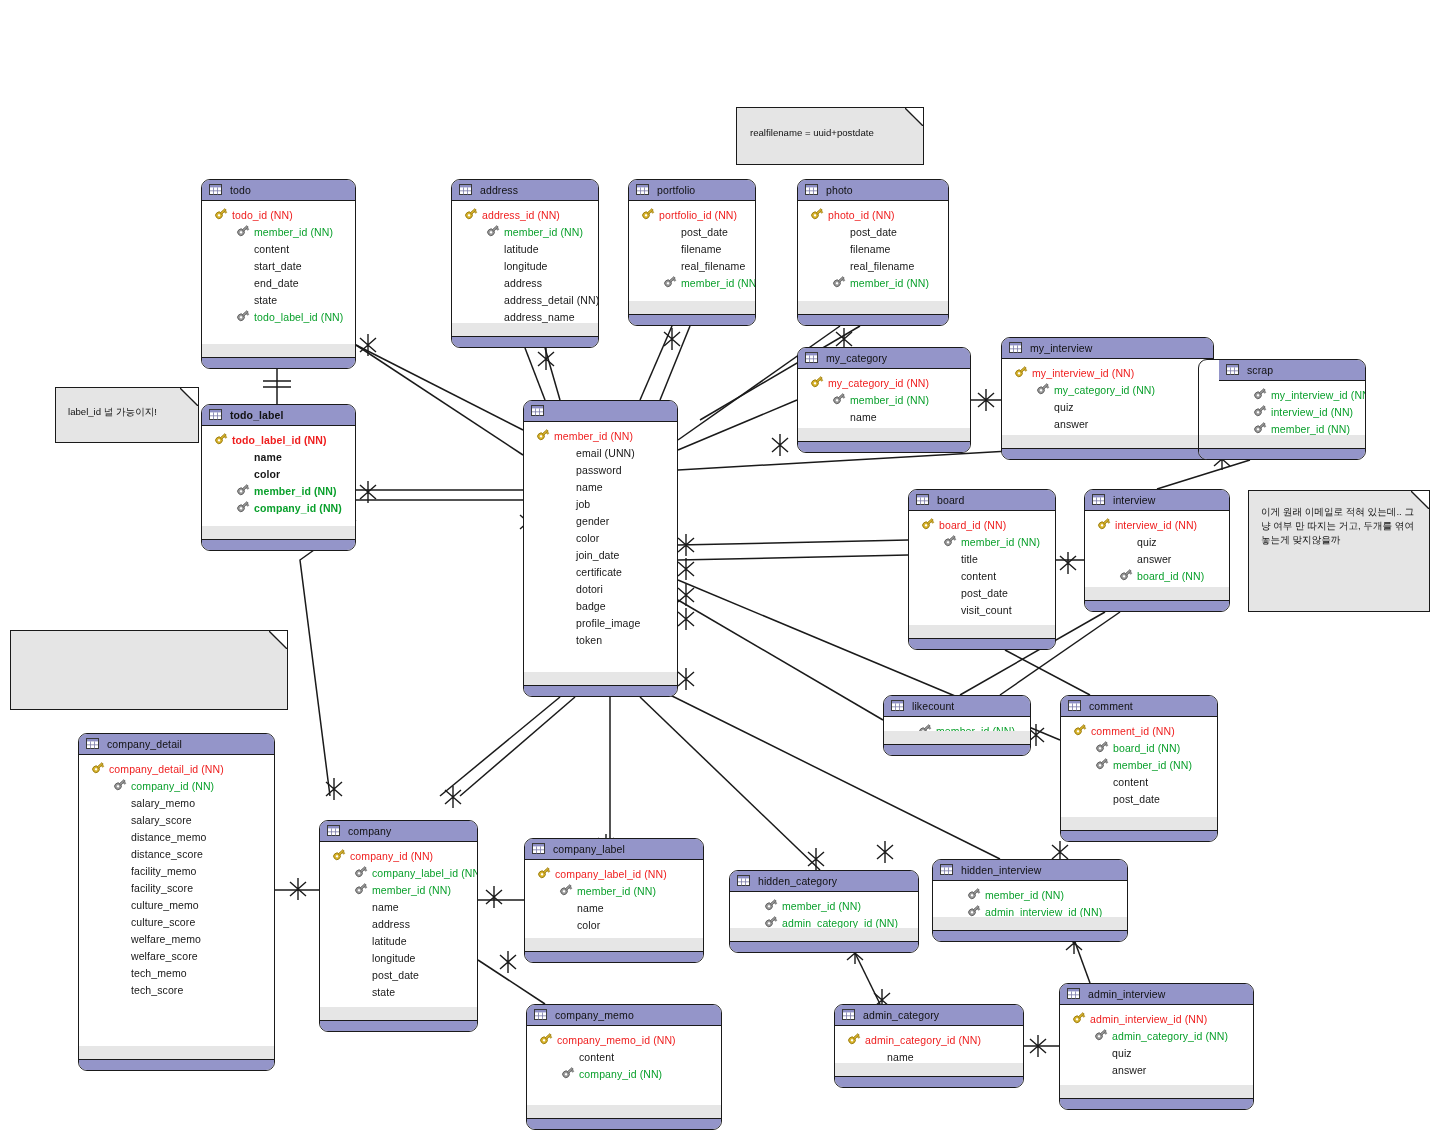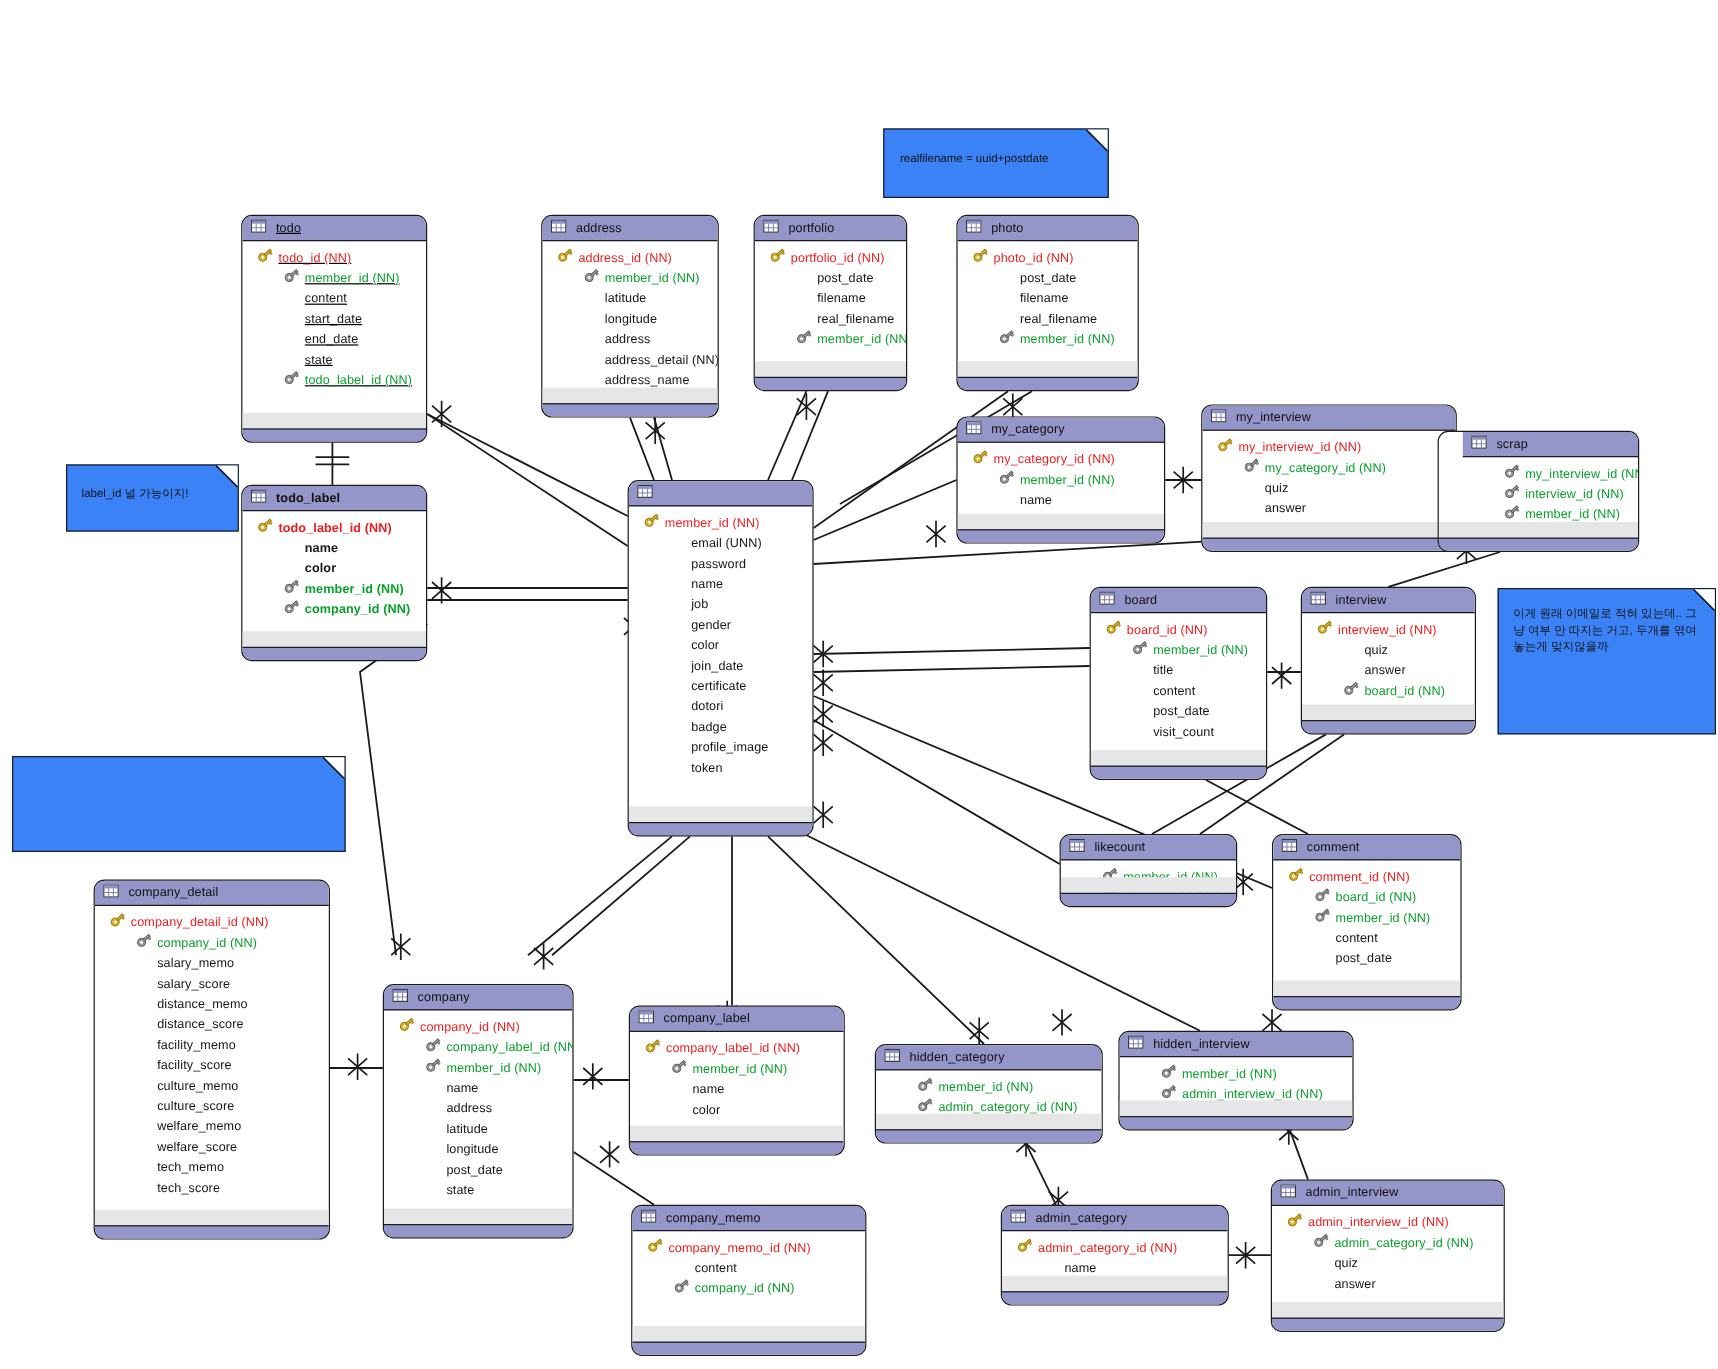--- a/index.html
+++ b/index.html
@@ -50,21 +50,21 @@
 
   
   .key{display:block;}
 
   
   .tglyph{display:block;}
 
   
   .note{
     position:absolute;
-    background:#3b82f6;
+    background:#e5e5e5;
     border:1.3px solid #1a1a1a;
     box-sizing:border-box;
     z-index:6;
   }
   .note-fold{
     position:absolute;top:0;right:0;width:0;height:0;
     border-left:17px solid transparent;
     border-top:17px solid #ffffff;
   }
   .note-fold-ln{
@@ -180,21 +180,21 @@
         <path d="M1066,936 L1082,950 M1082,936 L1066,950 M1074,932 L1074,954"></path>
         <path d="M520,515 L536,529 M536,515 L520,529 M528,511 L528,533"></path>
         <path d="M326,782 L342,796 M342,782 L326,796 M334,778 L334,800"></path>
         <path d="M874,993 L890,1007 M890,993 L874,1007 M882,989 L882,1011"></path>
         <path d="M877,845 L893,859 M893,845 L877,859 M885,841 L885,863"></path>
       </g>
     </g>
   </svg>
 
   <div id="tables-layer">
-      <div class="tbl" style="left: 201px; top: 179px; width: 155px; height: 190px; text-decoration: underline;">
+      <div class="tbl" style="left: 201px; top: 179px; width: 155px; height: 190px;">
         <div class="tbl-hd">
           <span class="tglyph"><svg width="13" height="11" viewBox="0 0 13 11">
               <rect x="0.5" y="0.5" width="12" height="10" fill="#ffffff" stroke="#3a3a3a" stroke-width="1"></rect>
               <rect x="1" y="1" width="11" height="2.4" fill="#8d8ec4"></rect>
               <line x1="4.5" y1="3.4" x2="4.5" y2="10.5" stroke="#7a7aa8" stroke-width="0.8"></line>
               <line x1="8.5" y1="3.4" x2="8.5" y2="10.5" stroke="#7a7aa8" stroke-width="0.8"></line>
               <line x1="1" y1="6.8" x2="12" y2="6.8" stroke="#7a7aa8" stroke-width="0.8"></line>
             </svg></span>
           <span class="tbl-title">todo</span>
         </div>
@@ -969,21 +969,21 @@
           <div class="fld">
             <span class="kslot ind"></span>
             <span class="nm plain">post_date</span>
           </div>
         </div>
         <div style="position: absolute; left: 0px; right: 0px; bottom: 0px;">
           <div class="tbl-foot-grey"></div>
           <div class="tbl-foot-pur"></div>
         </div>
       </div>
-      <div class="tbl" style="left: 78px; top: 733px; width: 197px; height: 300px;">
+      <div class="tbl" style="left: 78px; top: 733px; width: 197px; height: 338px;">
         <div class="tbl-hd">
           <span class="tglyph"><svg width="13" height="11" viewBox="0 0 13 11">
               <rect x="0.5" y="0.5" width="12" height="10" fill="#ffffff" stroke="#3a3a3a" stroke-width="1"></rect>
               <rect x="1" y="1" width="11" height="2.4" fill="#8d8ec4"></rect>
               <line x1="4.5" y1="3.4" x2="4.5" y2="10.5" stroke="#7a7aa8" stroke-width="0.8"></line>
               <line x1="8.5" y1="3.4" x2="8.5" y2="10.5" stroke="#7a7aa8" stroke-width="0.8"></line>
               <line x1="1" y1="6.8" x2="12" y2="6.8" stroke="#7a7aa8" stroke-width="0.8"></line>
             </svg></span>
           <span class="tbl-title">company_detail</span>
         </div>

